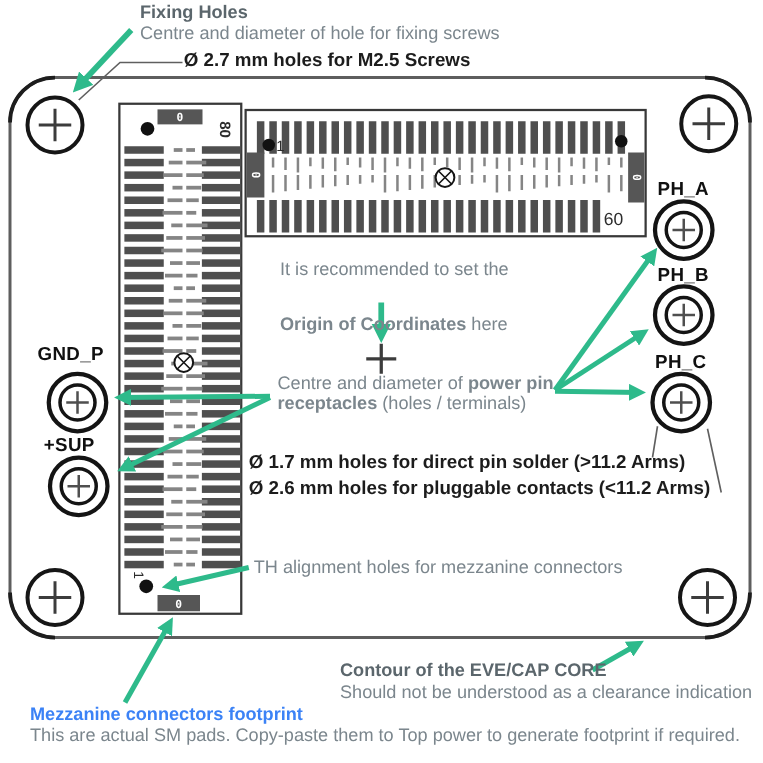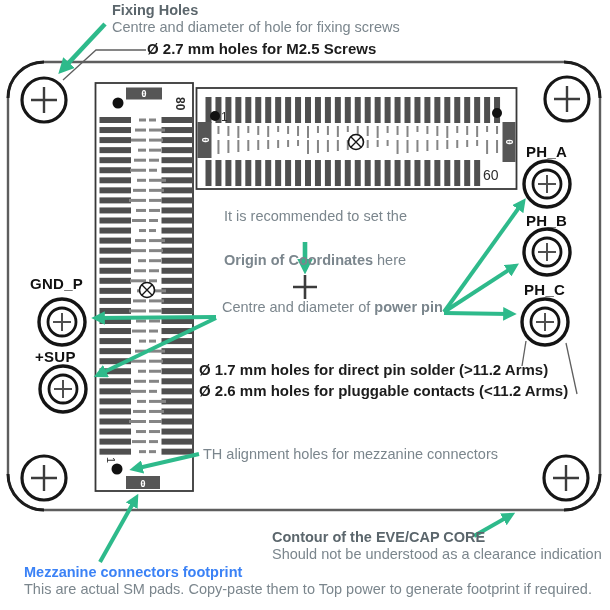--- a/index.html
+++ b/index.html
@@ -412,20 +412,21 @@
   <div class="txt gray" style="left:224px;top:209px;">It is recommended to set the</div>
   <div class="txt gray" style="left:224px;top:226px;margin-top:27px;"><span class="b">Origin of Coordinates</span><span> here</span></div>
 
   <div class="txt pinlabel" style="left:30px;top:276px;">GND_P</div>
   <div class="txt pinlabel" style="left:35px;top:349px;">+SUP</div>
   <div class="txt pinlabel" style="left:526px;top:144px;">PH_A</div>
   <div class="txt pinlabel" style="left:526px;top:213px;">PH_B</div>
   <div class="txt pinlabel" style="left:524px;top:282px;">PH_C</div>
 
   <div class="txt gray" style="left:222px;top:300px;"><span>Centre and diameter of </span><span class="b">power pin</span></div>
+  <div class="txt gray" style="left:222px;top:316px;"><span class="b">receptacles</span><span> (holes / terminals)</span></div>
 
   <div class="txt blackbold" style="left:199px;top:362px;">Ø 1.7 mm holes for direct pin solder (&gt;11.2 Arms)</div>
   <div class="txt blackbold" style="left:199px;top:383px;">Ø 2.6 mm holes for pluggable contacts (&lt;11.2 Arms)</div>
 
   <div class="txt heading" style="left:272px;top:530px;">Contour of the EVE/CAP CORE</div>
 
   <div class="txt gray" style="left:203px;top:447px;">TH alignment holes for mezzanine connectors</div>
   <div class="txt gray" style="left:272px;top:547px;">Should not be understood as a clearance indication</div>
 
   <div class="txt heading" style="left:24px;top:565px;color:#3b82f6;">Mezzanine connectors footprint</div>

